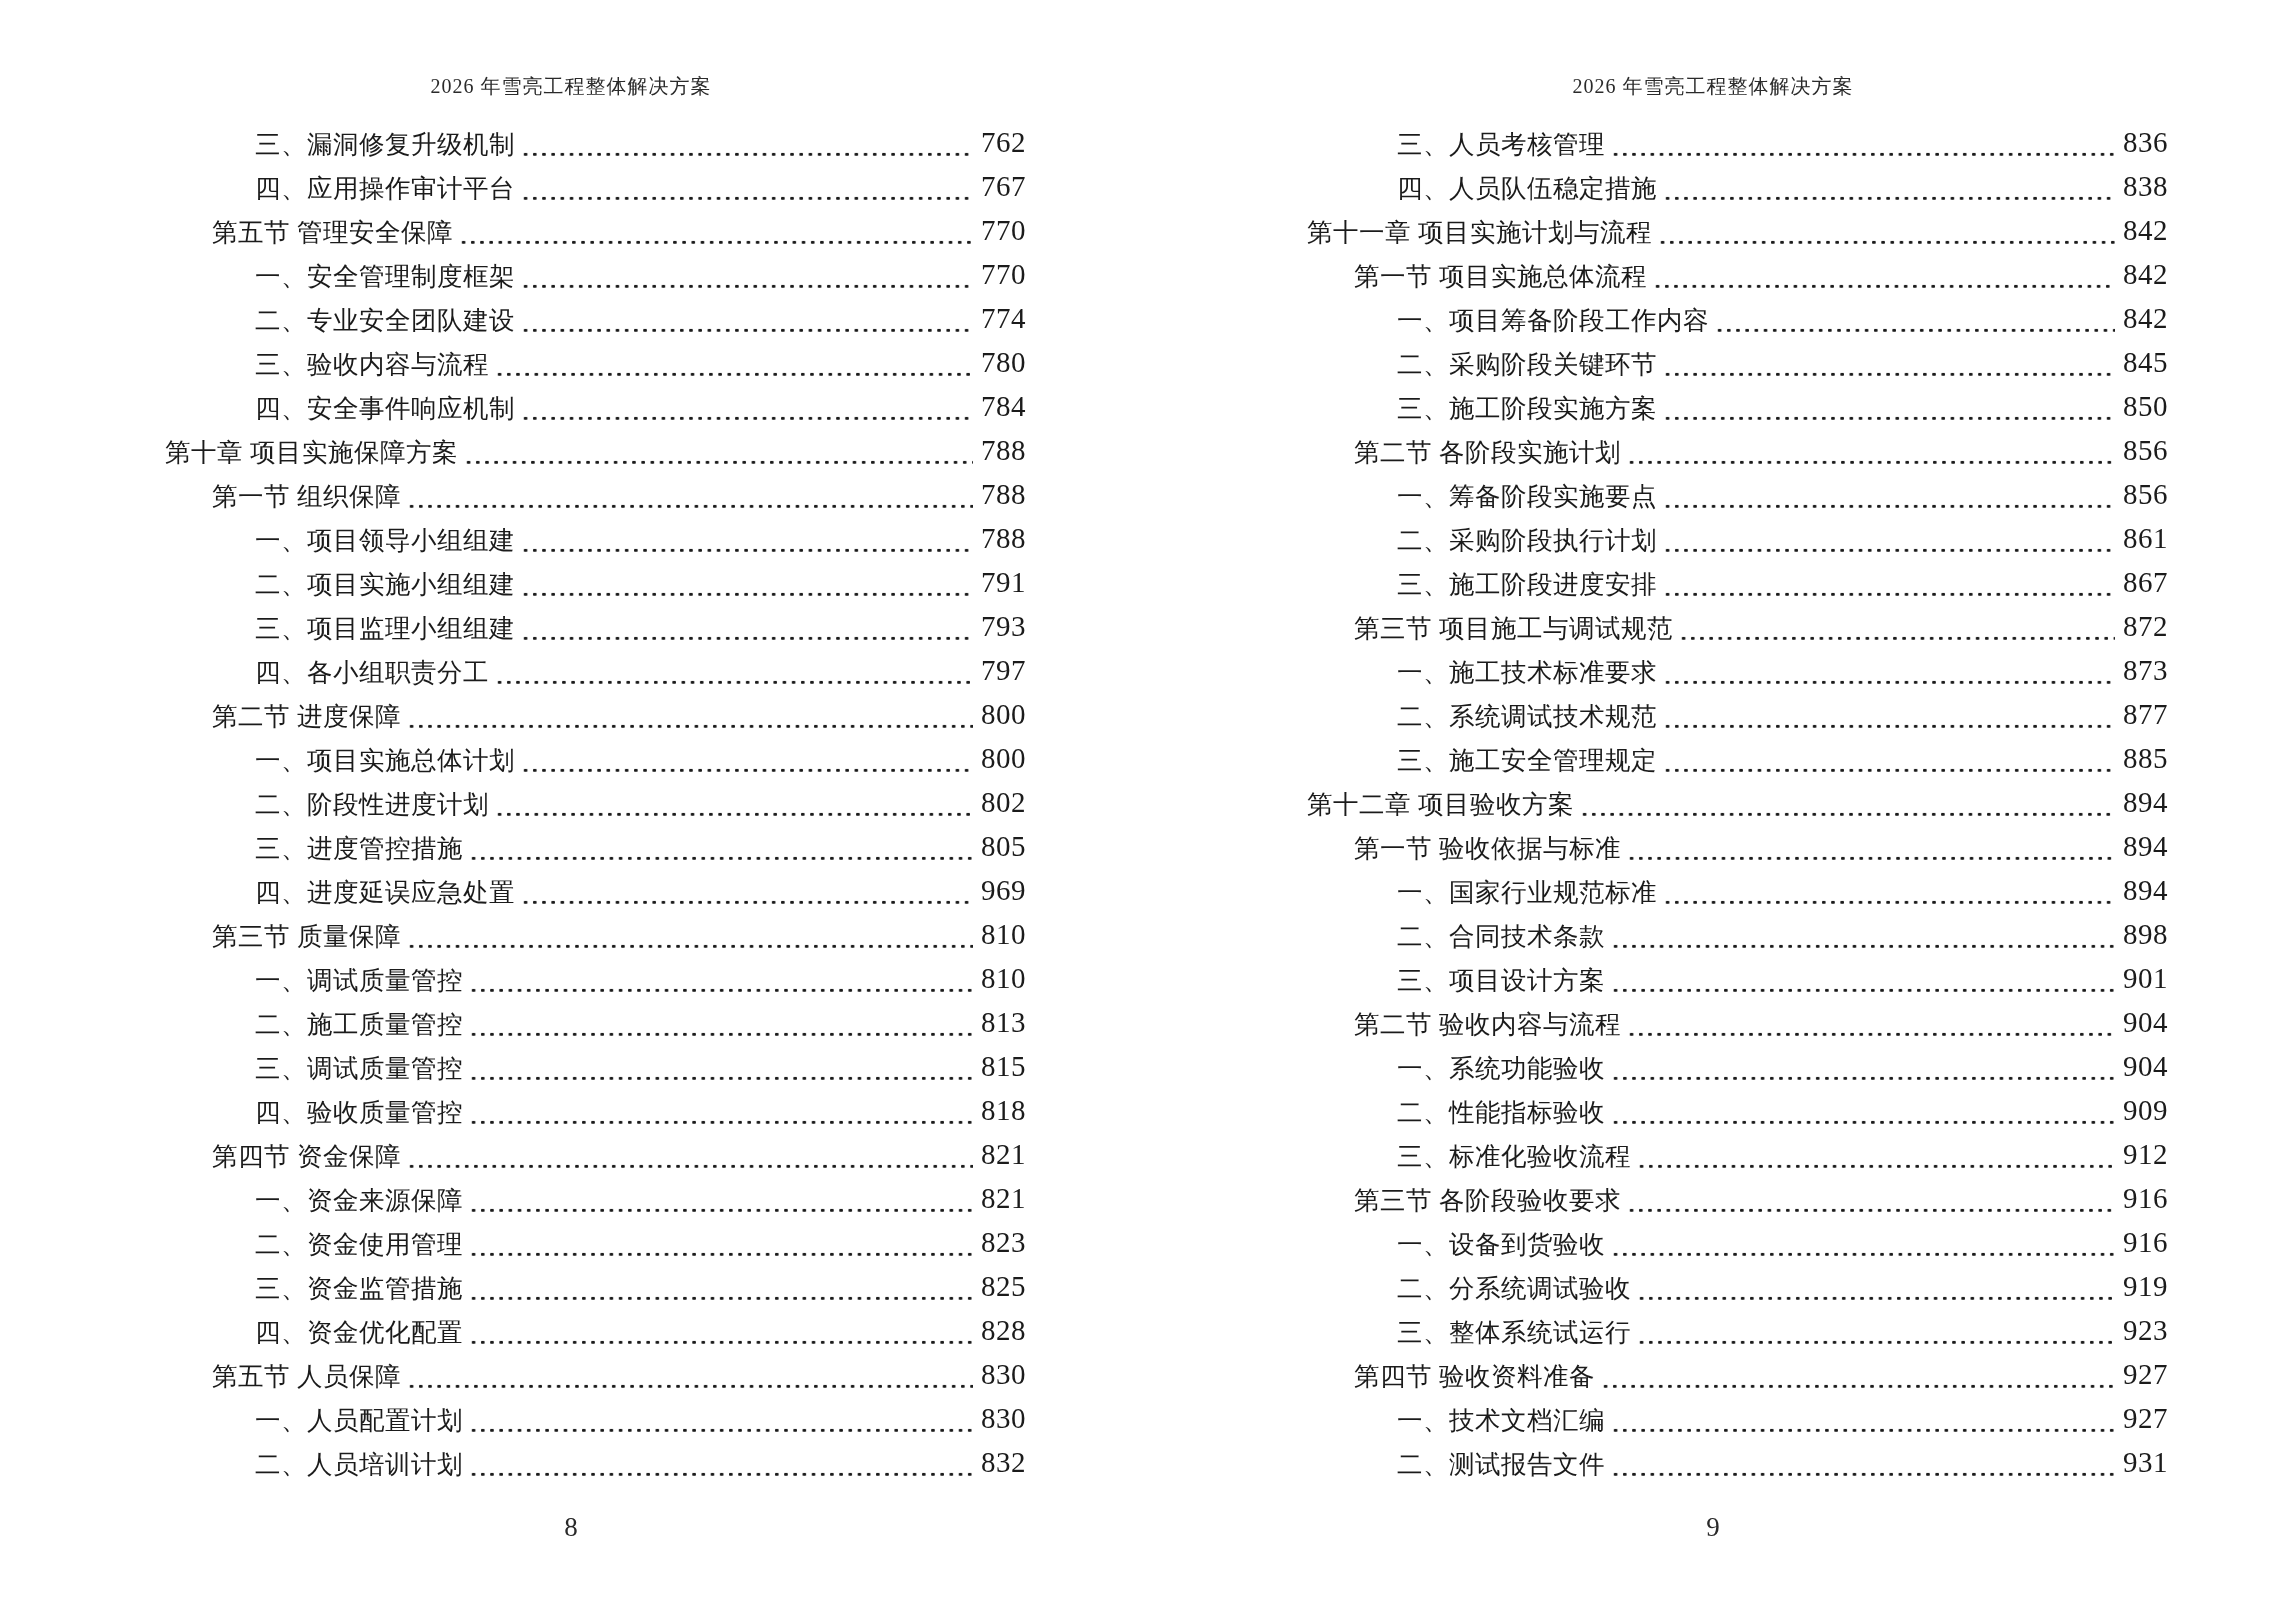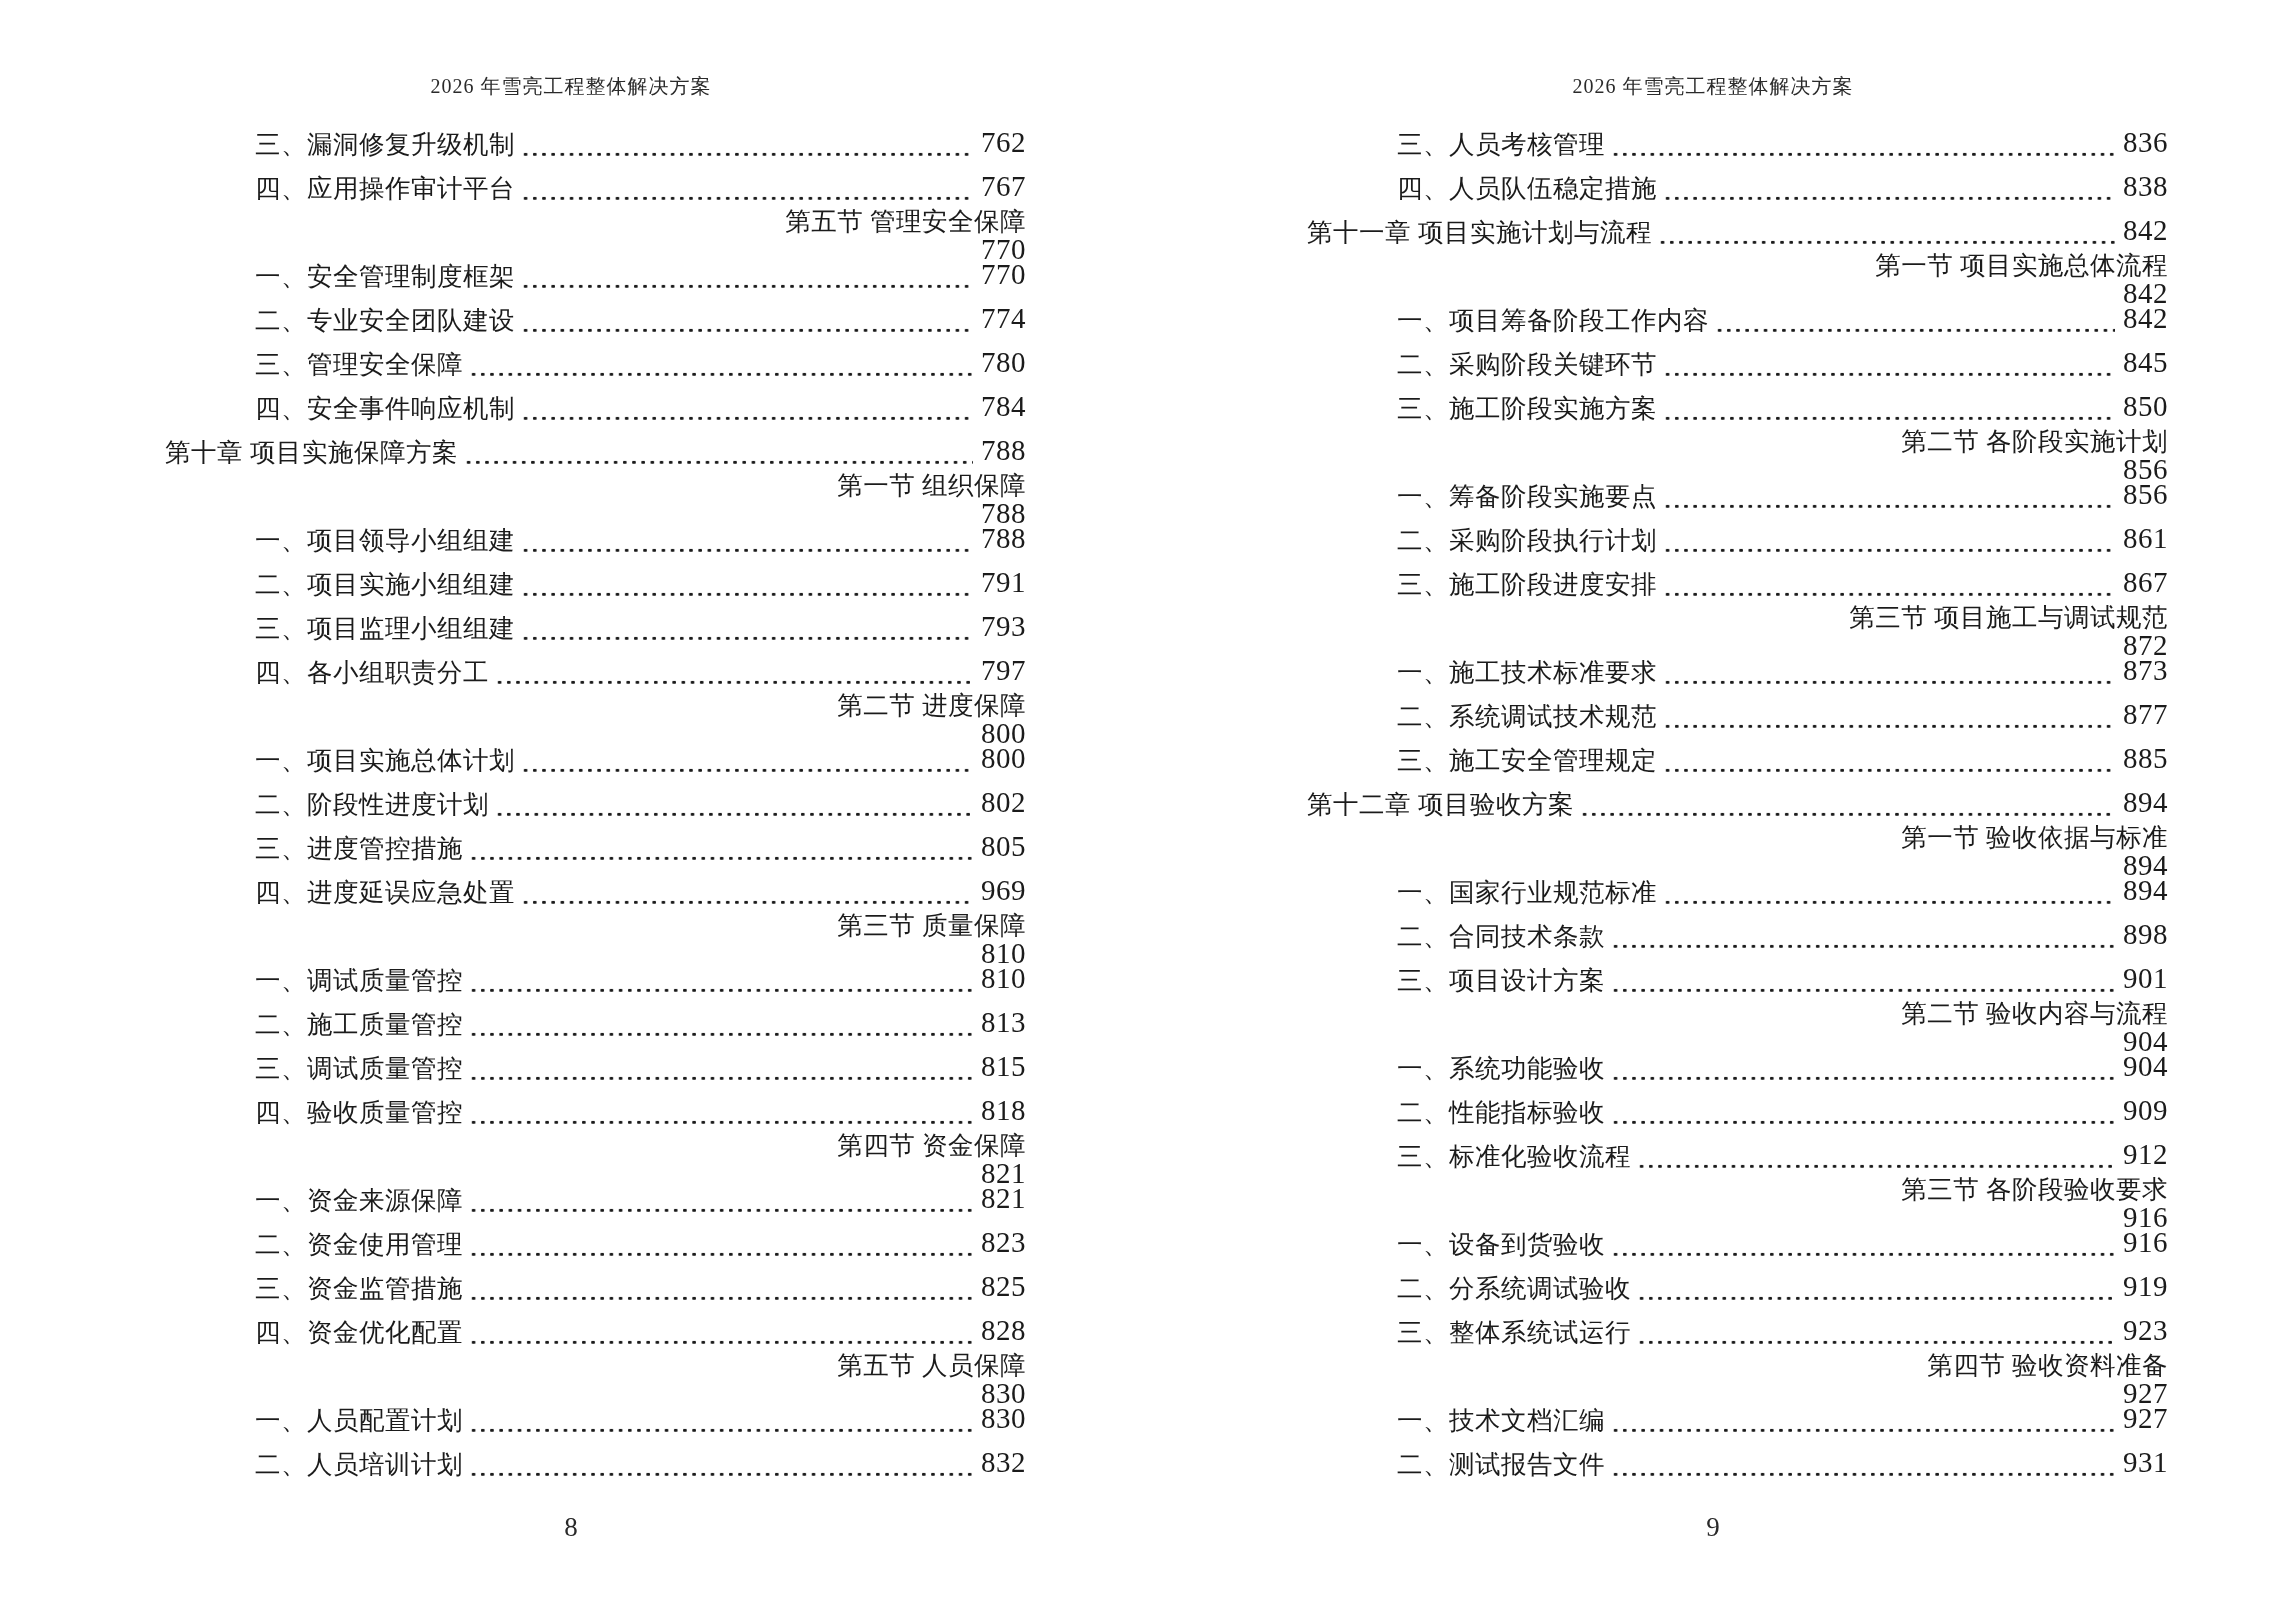--- a/index.html
+++ b/index.html
@@ -45,21 +45,21 @@
   .toc-entry {
     display: flex;
     align-items: flex-end;
     height: 44px;
     box-sizing: border-box;
     padding-bottom: 7.7px;
     font-size: 25.5px;
     line-height: 1;
     white-space: nowrap;
   }
-  .toc-entry.level-1 { padding-left: 47px; flex-direction: column; }
+  .toc-entry.level-1 { padding-left: 47px; }
   .toc-entry.level-2 { padding-left: 90px; }
   .entry-label {
     white-space: nowrap;
     letter-spacing: 0.5px;
   }
   .entry-dots {
     flex: 1 1 auto;
     height: 6.7px;
     margin: 0 7.7px 0 5.8px;
     background-image: radial-gradient(circle, #1b1b1b 1.6px, rgba(0,0,0,0) 1.9px);
@@ -109,21 +109,21 @@
           <span class="entry-label">一、安全管理制度框架</span>
           <span class="entry-dots"></span>
           <span class="entry-page">770</span>
         </div>
         <div class="toc-entry level-2">
           <span class="entry-label">二、专业安全团队建设</span>
           <span class="entry-dots"></span>
           <span class="entry-page">774</span>
         </div>
         <div class="toc-entry level-2">
-          <span class="entry-label">三、管理安全保障</span>
+          <span class="entry-label">三、验收内容与流程</span>
           <span class="entry-dots"></span>
           <span class="entry-page">780</span>
         </div>
         <div class="toc-entry level-2">
           <span class="entry-label">四、安全事件响应机制</span>
           <span class="entry-dots"></span>
           <span class="entry-page">784</span>
         </div>
         <div class="toc-entry level-0">
           <span class="entry-label">第十章 项目实施保障方案</span>

